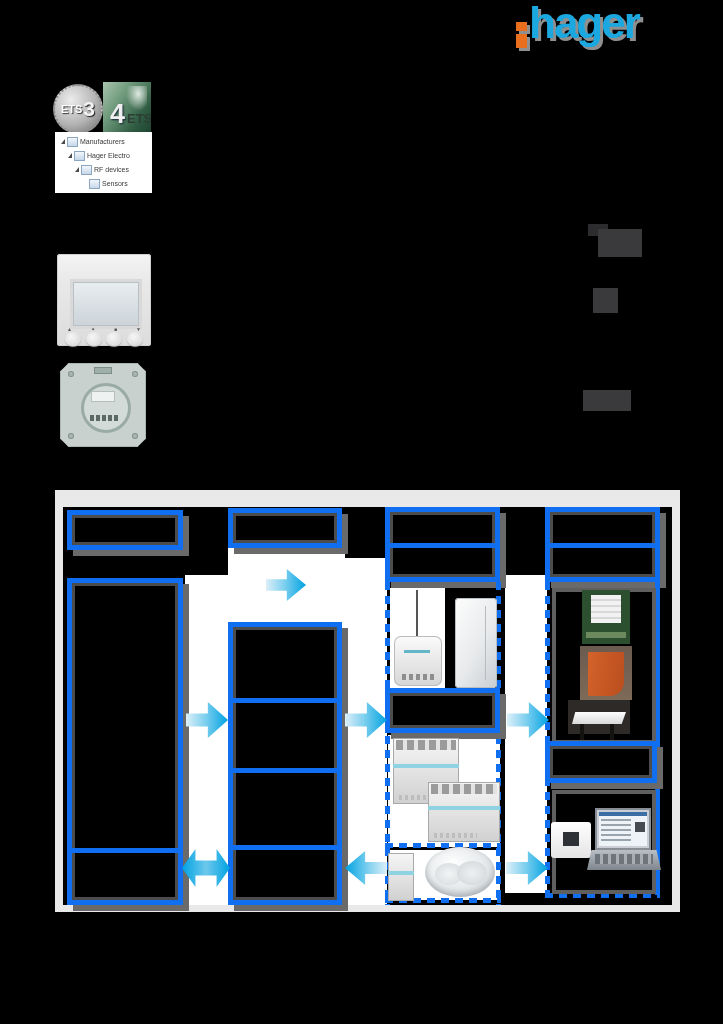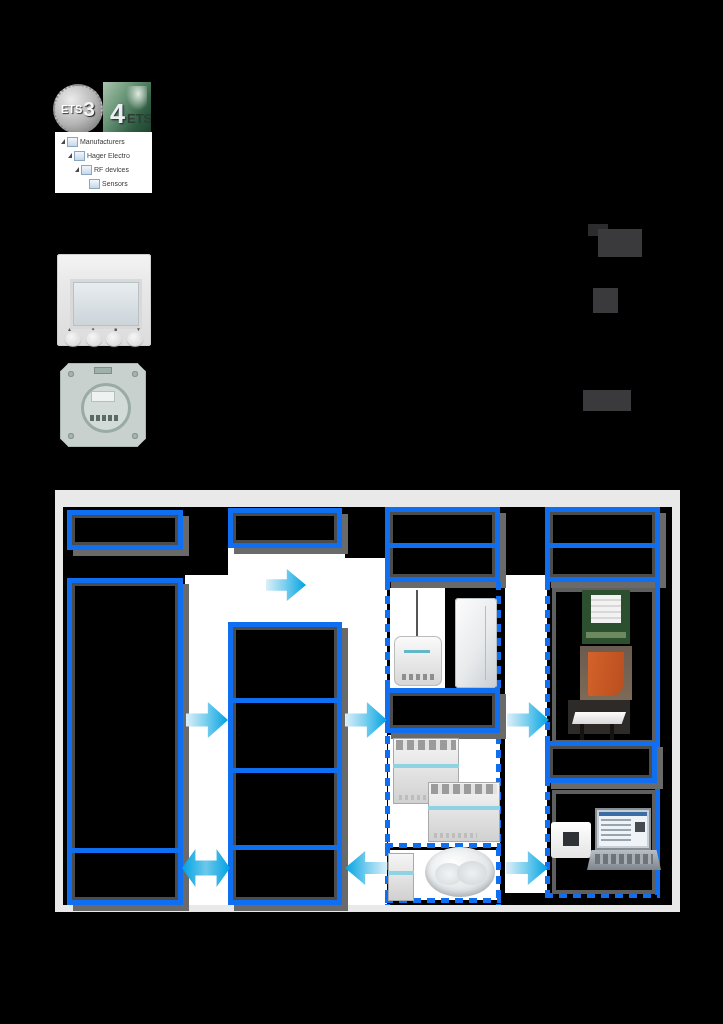--- a/index.html
+++ b/index.html
@@ -123,20 +123,27 @@
   .laptop-base{width:74px;height:20px;background:linear-gradient(#b9bfc5,#7e858c);
       clip-path:polygon(6% 0,94% 0,100% 100%,0 100%);}
   .laptop-base .keys{position:absolute;left:8px;top:4px;right:8px;height:10px;
       background:repeating-linear-gradient(90deg,#6d747b 0 5px,#a7adb3 5px 8px);}
 </style>
 </head>
 <body>
 
 <div id="page">
 
+  <div class="abs logo">
+    <div class="logo-mark">
+      <div class="m1"></div>
+        <div class="m2"></div>
+    </div>
+    <div class="logo-text">hager</div>
+  </div>
 
   <div class="abs ets3">
     <span class="t1">ETS</span>
     <span class="t2">3</span>
   </div>
 
   <div class="abs ets4">
     <div class="runner"></div>
     <span class="t4">4</span>
     <span class="tets">ETS</span>

